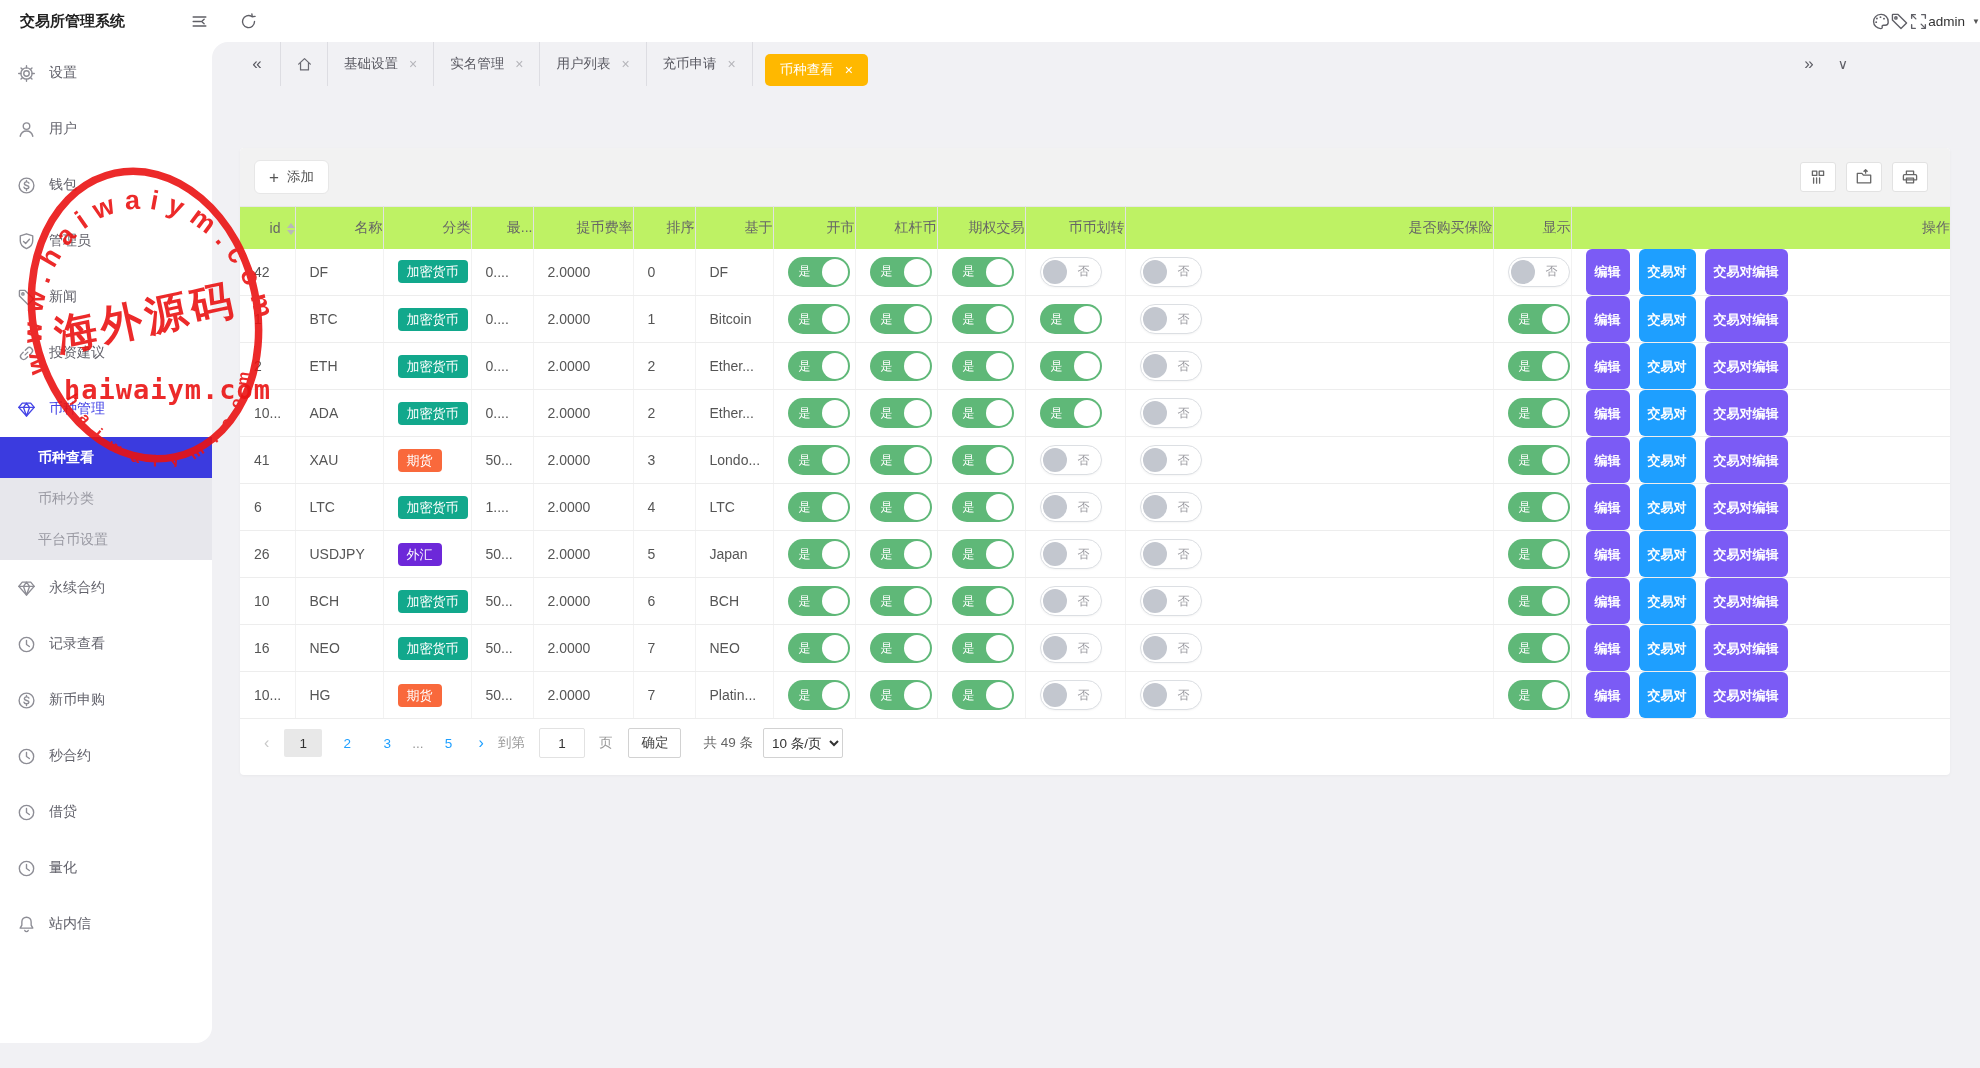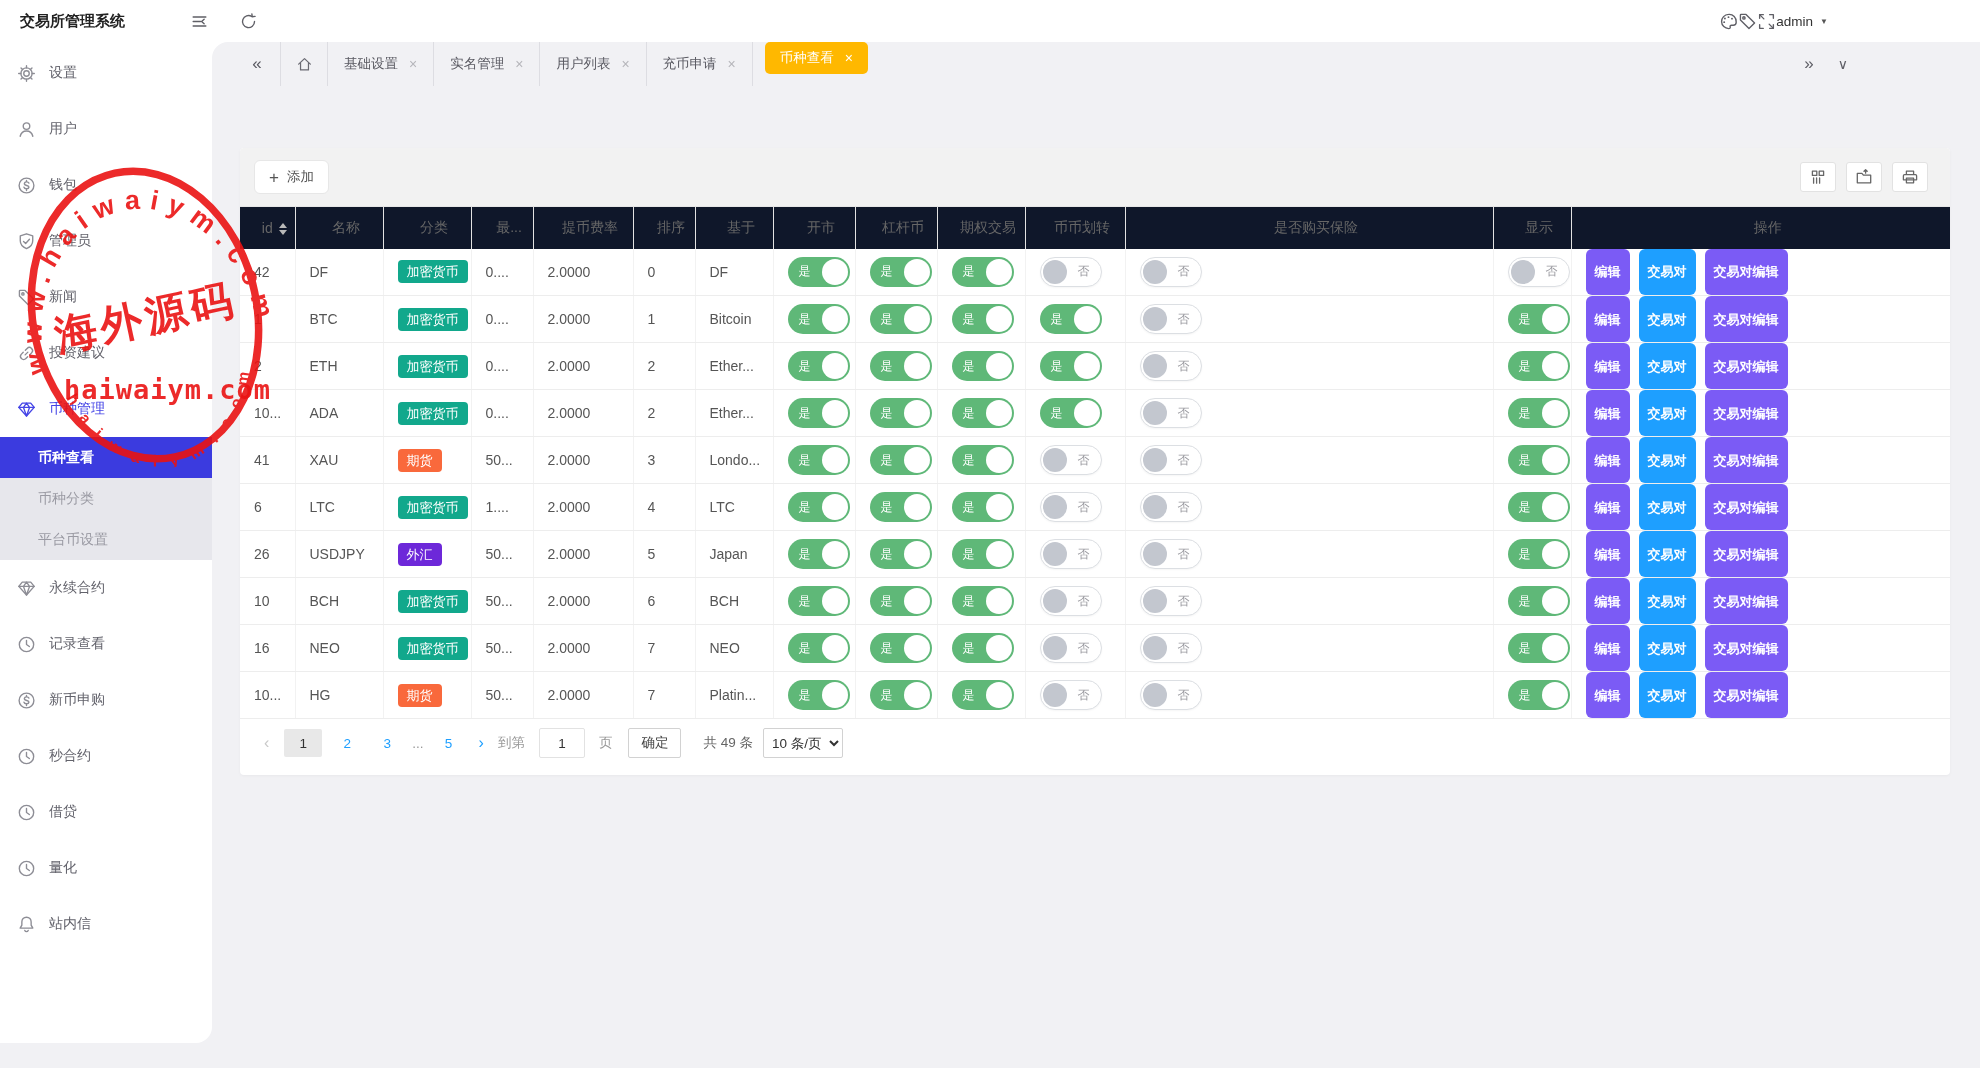--- a/index.html
+++ b/index.html
@@ -5,21 +5,21 @@
   html,body{margin:0;padding:0}
   body{width:1980px;height:1068px;background:#f1f1f4;overflow:hidden;position:relative;
        font-family:"Liberation Sans","DejaVu Sans",sans-serif;color:#333}
   .icon svg,[data-icon] svg{width:100%;height:100%;display:block}
 
   
   .topbar{position:absolute;top:0;left:0;width:100%;height:42px;background:#fff;display:flex;align-items:center;z-index:5;box-sizing:border-box}
   .logo{width:190px;padding-left:20px;font-size:15px;font-weight:bold;color:#222;box-sizing:border-box;white-space:nowrap}
   .tb-icon{width:19px;height:19px;color:#5f5f66;cursor:pointer;display:inline-block}
   .tb-gap{margin-left:30px}
-  .tb-right{margin-left:auto;display:flex;align-items:center;padding-right:152px}
+  .tb-right{margin-left:auto;display:flex;align-items:center;}
   .admin{display:flex;align-items:center;gap:7px;font-size:13.5px;color:#333;cursor:pointer}
   .admin .caret{font-size:8px;color:#555}
 
   
   .sidebar{position:absolute;top:42px;left:0;width:212px;height:1001px;background:#fff;border-radius:0 0 16px 0;z-index:4;padding-top:3px;box-sizing:border-box}
   .side-item{height:56px;display:flex;align-items:center;padding-left:17px;gap:13px;font-size:14px;color:#62626b;cursor:pointer}
   .side-item .s-ico{width:19px;height:19px;color:#8d8d95;flex:0 0 19px}
   .side-item.parent-active{color:#4545e6}
   .side-item.parent-active .s-ico{color:#4545e6}
   .submenu{background:#e7e7ec}
@@ -27,39 +27,39 @@
   .sub-item.active{background:#3b3bdf;color:#fff;font-weight:bold}
   .corner{position:absolute;left:212px;top:42px;width:16px;height:16px;background:#fff;z-index:3}
   .corner i{display:block;width:16px;height:16px;background:#f1f1f4;border-top-left-radius:16px}
 
   
   .main{position:absolute;left:212px;top:42px;right:0;bottom:0}
   .tabbar{height:44px;display:flex;align-items:center;padding-left:22px;position:relative}
   .tseg{display:flex;align-items:center;justify-content:center;height:44px;border-right:1px solid #dddde2;cursor:pointer;color:#595961}
   .nav-ico{width:46px;font-size:17px}
   .nav-ico .h-ico{width:17px;height:17px;color:#6a6a72}
-  .tabs{display:flex;align-items:flex-start}
+  .tabs{display:flex;align-items:flex-end}
   .tab{display:flex;align-items:center;height:44px;padding:0 16px;border-right:1px solid #dddde2;font-size:13.5px;color:#595961;cursor:pointer;white-space:nowrap}
   .tab .x{color:#b5b5ba;font-size:14px;margin-left:11px}
   .tab.active{background:#FFB800;height:32px;border-radius:5px;color:#fff;border-right:none;margin:0 12px;padding:0 15px}
   .tab.active .x{color:#fff}
   .tab-right{position:absolute;right:132px;display:flex;align-items:center;gap:24px;color:#5f5f66;font-size:17px}
   .tab-right span{cursor:pointer}
   .vee{font-size:14px}
 
   
   .card{position:absolute;left:28px;top:106px;width:1710px;height:627px;background:#fff;border-radius:4px;box-shadow:0 1px 3px rgba(0,0,0,.04)}
   .toolbar{height:58px;background:#f2f2f2;display:flex;align-items:center;padding:0 22px 0 14px;border-radius:4px 4px 0 0}
   .add-btn{display:flex;align-items:center;gap:8px;background:#fff;border:1px solid #e7e7e7;border-radius:6px;height:34px;padding:0 14px;font-size:13.5px;color:#555;cursor:pointer;font-family:inherit}
   .add-btn .plus{font-size:17px;color:#555;line-height:1}
   .tool-icons{margin-left:auto;display:flex;gap:10px}
   .tool-btn{width:36px;height:30px;background:#fff;border:1px solid #e2e2e2;border-radius:3px;display:flex;align-items:center;justify-content:center;color:#666;cursor:pointer;padding:5px 8px;box-sizing:border-box}
 
   table{width:1710px;border-collapse:collapse;table-layout:fixed}
-  thead th{background:#0f172a;height:42px;font-weight:normal;color:#666;font-size:14px;text-align:center;padding:0 0 0 14px;border-top:1px solid #e7e7e7;border-right:1px solid #e2e2e2;box-sizing:border-box;white-space:nowrap;overflow:hidden}
+  thead th{background:#bef264;height:42px;font-weight:normal;color:#666;font-size:14px;text-align:right;padding:0 0 0 14px;border-top:1px solid #e7e7e7;border-right:1px solid #e2e2e2;box-sizing:border-box;white-space:nowrap;overflow:hidden}
   thead th:last-child{border-right:none}
   tbody td{height:47px;border-bottom:1px solid #ededed;border-right:1px solid #f2f2f2;padding:0 6px 0 14px;font-size:14px;color:#555;box-sizing:border-box;overflow:hidden;white-space:nowrap}
   tbody td:last-child{border-right:none}
   .sort{display:inline-flex;flex-direction:column;gap:2px;margin-left:6px;vertical-align:middle;cursor:pointer}
   .sort i{width:0;height:0;border-left:4px solid transparent;border-right:4px solid transparent}
   .sort .up{border-bottom:5px solid #b9b9b9}
   .sort .dn{border-top:5px solid #b9b9b9}
   .tag{display:inline-block;padding:5px 9px;border-radius:4px;color:#fff;font-size:13px;line-height:1}
 
   .switch{display:inline-flex;align-items:center;width:62px;height:30px;border-radius:16px;cursor:pointer;box-sizing:border-box;vertical-align:middle}

